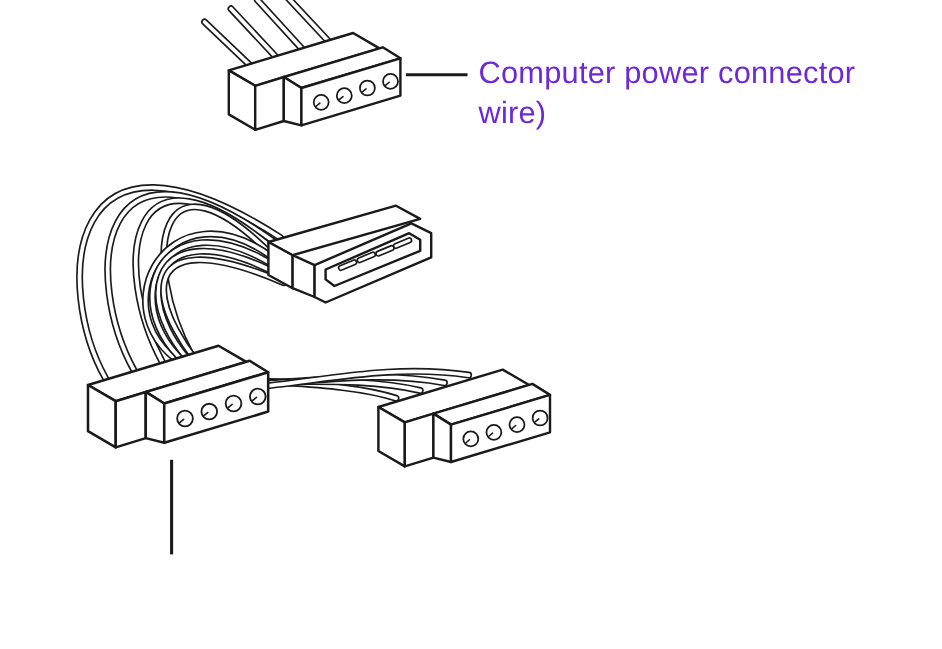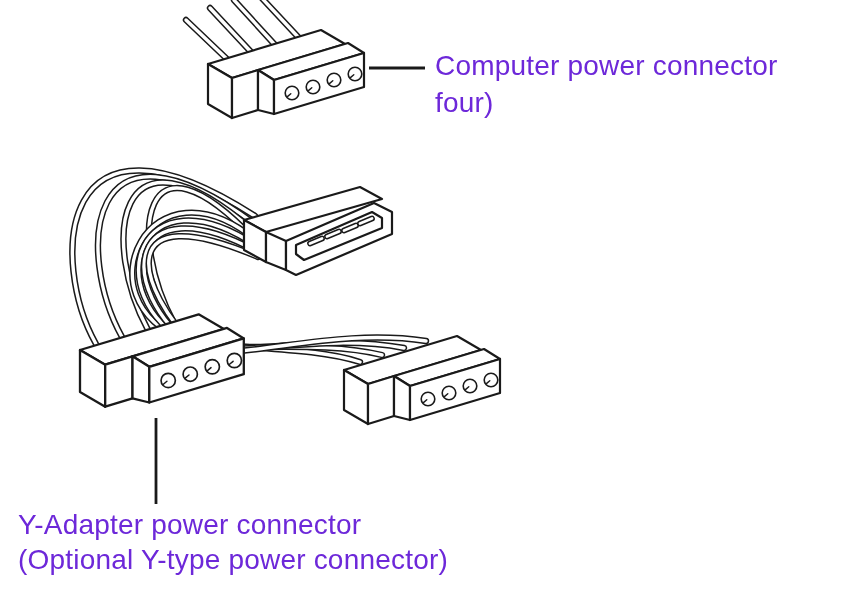--- a/index.html
+++ b/index.html
@@ -131,21 +131,17 @@
             <path class="pin-inner" d="M116,3.5 L128,-1.5"></path>
         </g>
       </g>
     </g>
 
     <line class="leader" x1="156" y1="418" x2="156" y2="504"></line>
   </svg>
 
   <div class="label" id="label-computer">
     <div>Computer power connector</div>
-    <div>four)</div>
+    <div>wire)</div>
   </div>
 
-  <div class="label" id="label-yadapter">
-    <div>Y-Adapter power connector</div>
-    <div>(Optional Y-type power connector)</div>
-  </div>
 
 </div>
 
 </body></html>

